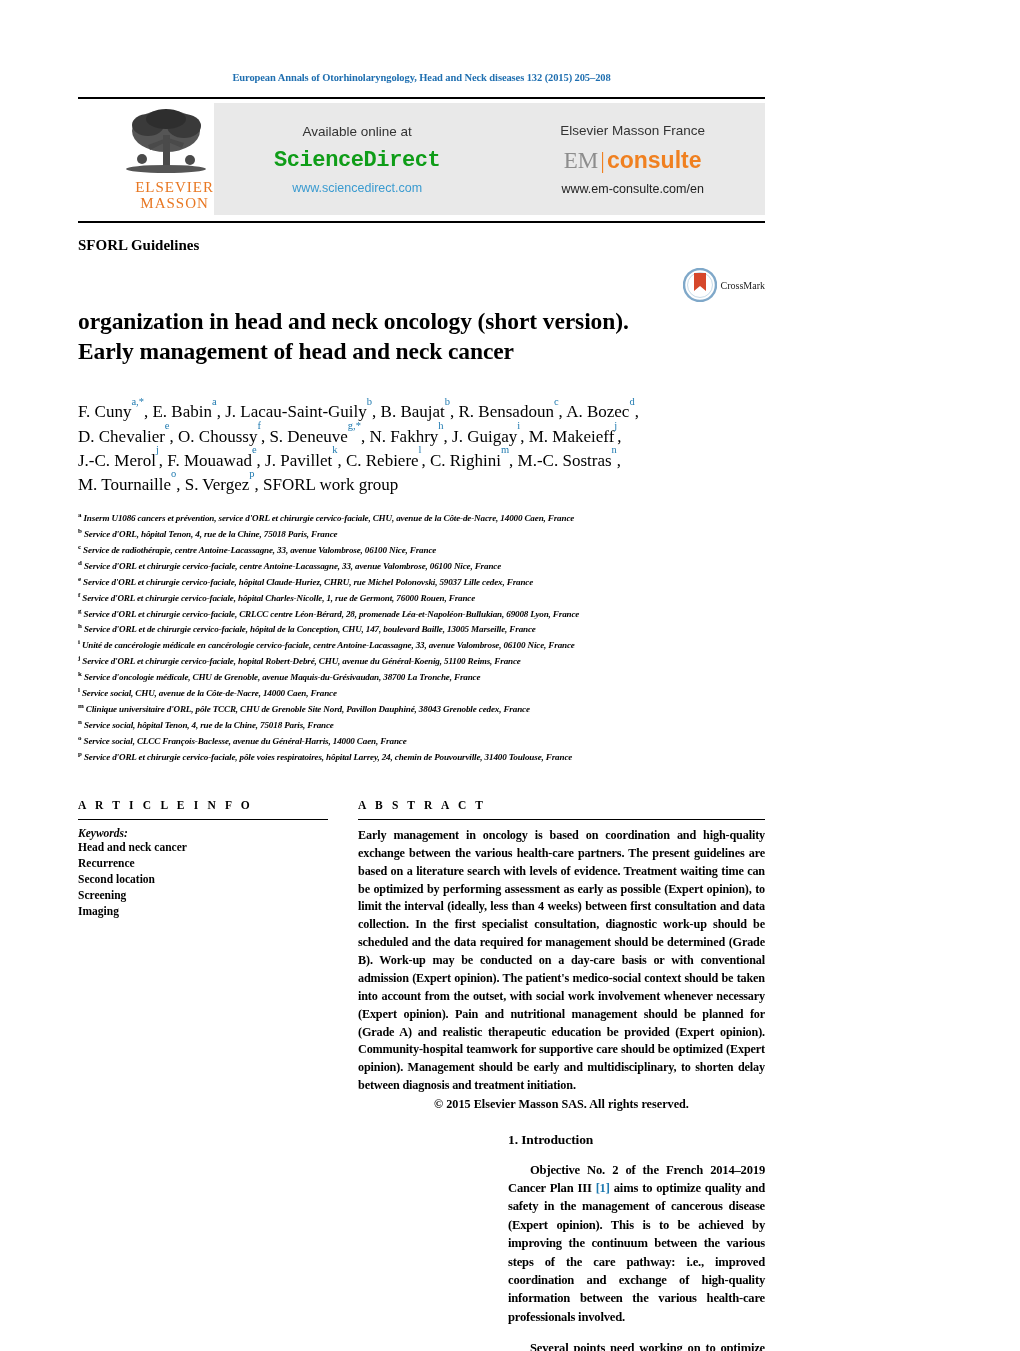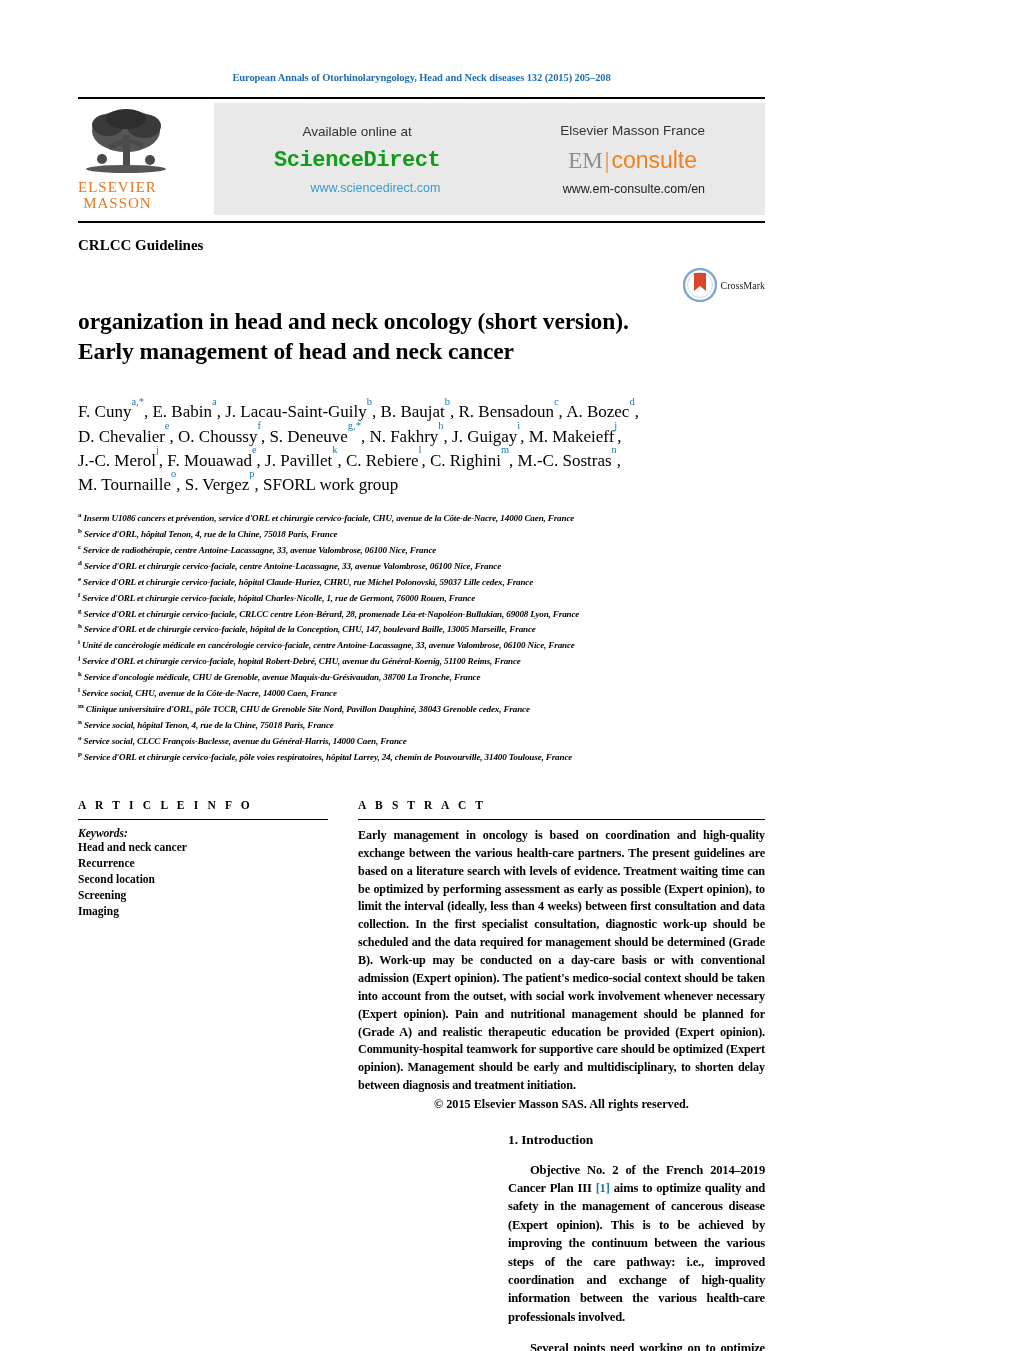--- a/index.html
+++ b/index.html
@@ -40,21 +40,21 @@
     border-bottom: 2.2px solid #000;
     display: flex;
     align-items: stretch;
     height: 122px;
   }
   .elsevier-logo {
     width: 136px;
     flex: 0 0 136px;
     display: flex;
     flex-direction: column;
-    align-items: flex-start;
+    align-items: flex-end;
     justify-content: flex-start;
     padding-top: 6px;
     box-sizing: border-box;
   }
   .tree-svg { display:block; }
   .elsevier-word {
     font-family: "Liberation Serif", serif;
     color: #e87722;
     font-size: 15px;
     letter-spacing: 1px;
@@ -82,32 +82,31 @@
     font-size: 22px;
     font-weight: bold;
     color: #0f9d18;
     letter-spacing: -0.4px;
   }
   .banner-url {
     font-family: "Liberation Sans", sans-serif;
     font-size: 12.5px;
     color: #3a9bd0;
     margin-top: 8px;
-    text-align: right;
   }
   .banner-url.dark { color: #222; }
   .emc {
     font-size: 23px;
     letter-spacing: 0px;
     display: inline-flex;
     align-items: baseline;
   }
   .emc .em { font-family: "Liberation Serif", serif; color:#8d8d8d; }
   .emc .bar { color:#f08020; margin:0 2px; font-weight:300; }
-  .emc .consulte { font-family: "Liberation Sans", sans-serif; color:#f08020; font-weight:400;}
+  .emc .consulte { font-family: "Liberation Sans", sans-serif; color:#f08020; font-weight:700;}
   .orl-cover {
     flex: 0 0 110px;
     width: 110px;
     margin: 5px 0 5px 8px;
     border: 1px solid #b9b9b9;
     background: #fff;
     position: relative;
     box-sizing: border-box;
     overflow: hidden;
   }
@@ -265,21 +264,21 @@
           <span class="em">EM</span>
             <span class="bar">|</span>
             <span class="consulte">consulte</span>
         </div>
         <div class="banner-url dark">www.em-consulte.com/en</div>
       </div>
     </div>
 
   </div>
 
-  <div class="guideline-label">CRLCC Guidelines</div>
+  <div class="guideline-label">SFORL Guidelines</div>
 
   <div class="title-row">
     <h1 class="title">
       <br>
       <span>organization in head and neck oncology (short version).</span><br>
       <span>Early management of head and neck cancer</span>
     </h1>
     <div class="crossmark">
       <div class="cm-badge">
         <svg width="34" height="34" viewBox="0 0 34 34">

